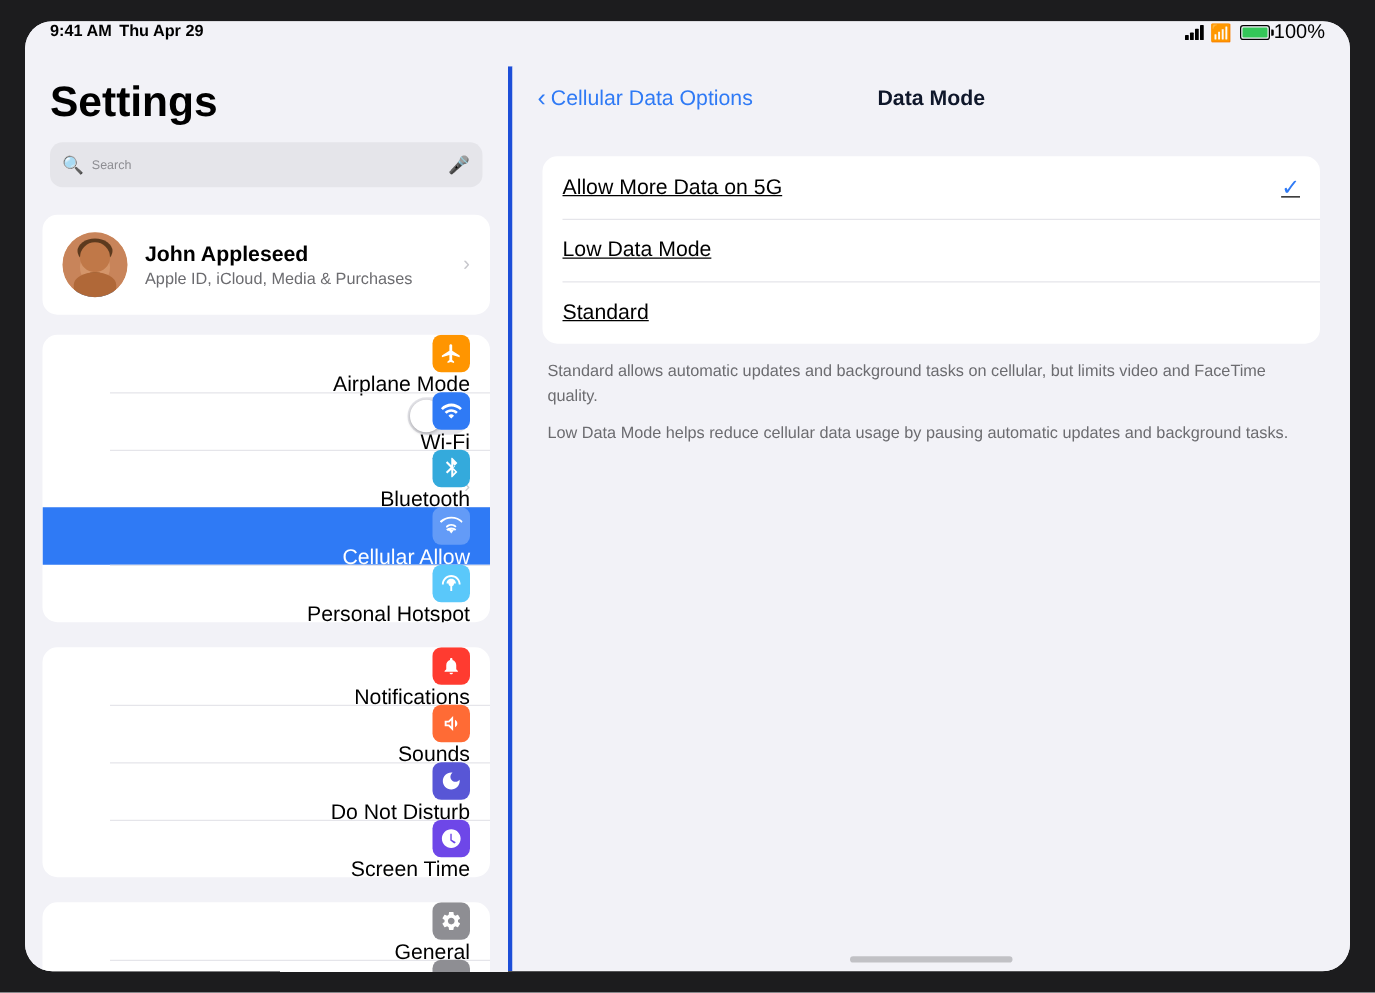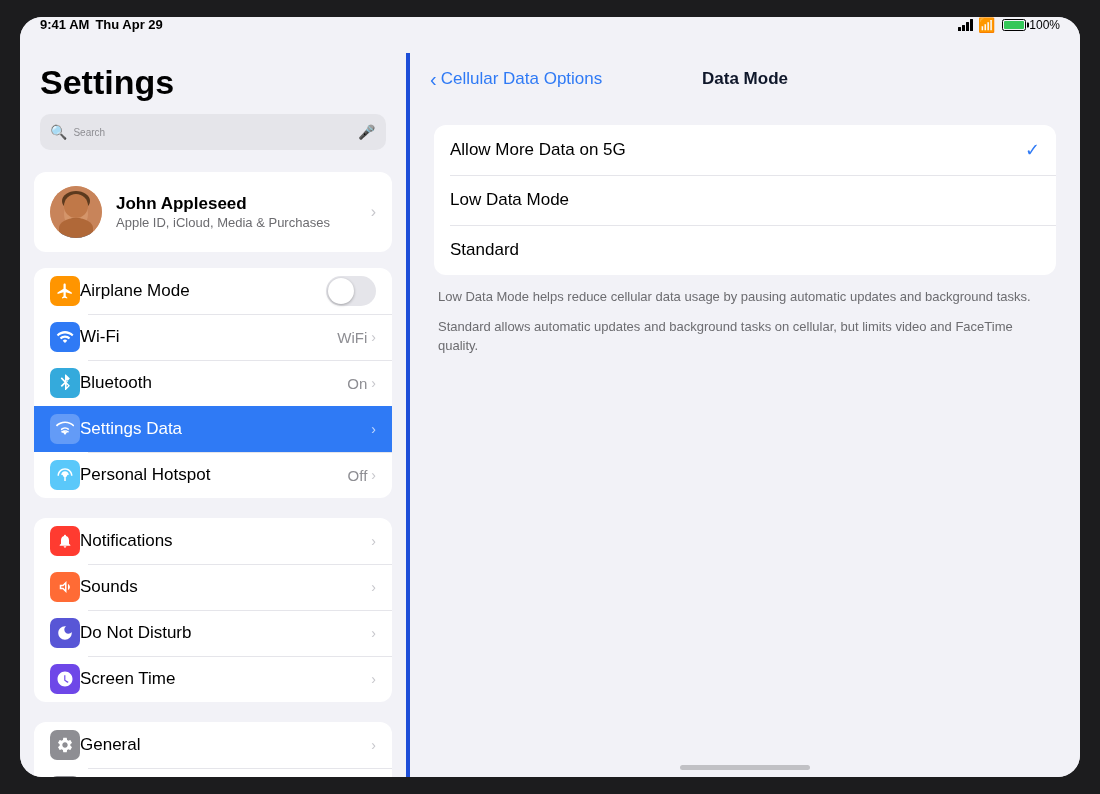--- a/index.html
+++ b/index.html
@@ -46,21 +46,21 @@
     .status-bar-right {
       display: flex;
       align-items: center;
       gap: 6px;
     }
 
     .battery-indicator {
       display: flex;
       align-items: center;
       gap: 3px;
-      font-size: 12px;
+      font-size: 16px;
       font-weight: 500;
       color: #000;
     }
 
     .battery-bar {
       width: 24px;
       height: 12px;
       border: 1.5px solid #000;
       border-radius: 2.5px;
       position: relative;
@@ -219,26 +219,27 @@
     }
 
     .settings-group {
       background: #fff;
       border-radius: 12px;
       overflow: hidden;
     }
 
     .settings-row {
       display: flex;
-      align-items: center;
+      align-items: flex-end;
       padding: 0 16px;
       height: 46px;
       gap: 0;
       position: relative;
       cursor: pointer;
+      flex-direction: column;
     }
 
     .settings-row:not(:last-child)::after {
       content: '';
       position: absolute;
       bottom: 0;
       left: 54px;
       right: 0;
       height: 0.5px;
       background: #e5e5ea;
@@ -348,20 +349,21 @@
     .detail-content {
       flex: 1;
       padding: 20px 24px;
     }
 
     .option-group {
       background: #fff;
       border-radius: 12px;
       overflow: hidden;
       margin-bottom: 12px;
+      text-decoration: underline;
     }
 
     .option-row {
       display: flex;
       align-items: center;
       padding: 0 16px;
       height: 50px;
       gap: 14px;
       cursor: pointer;
       position: relative;
@@ -542,21 +544,21 @@
             <span class="row-value">On</span>
             <span class="row-chevron">›</span>
           </div>
 
           <div class="settings-row active">
             <div class="row-icon" style="background:rgba(255,255,255,0.25);">
               <svg width="18" height="18" viewBox="0 0 24 24" fill="white" xmlns="http://www.w3.org/2000/svg">
                 <path d="M1.5 8.5c2.76-2.76 6.57-4.47 10.77-4.47s8.01 1.71 10.77 4.47l1.41-1.41C21.32 4.01 16.92 2.03 12 2.03s-9.32 1.98-12.45 5.06L1.5 8.5zm5.66 5.66C8.87 12.45 10.35 11.78 12 11.78s3.13.67 4.24 1.78l1.41-1.41C16.22 10.72 14.22 9.78 12 9.78s-4.22.94-5.65 2.37L7.16 14.16zm2.83 2.83c.78-.78 1.86-1.27 3.01-1.27 1.15 0 2.23.49 3.01 1.27l1.41-1.41C16.38 14.33 14.28 13.5 12 13.5s-4.38.83-5.42 2.08l1.41 1.41zM12 20l3-4H9l3 4z"></path>
               </svg>
             </div>
-            <span class="row-label">Settings Data</span>
+            <span class="row-label">Cellular Allow</span>
             <span class="row-chevron row-chevron-active">›</span>
           </div>
 
           <div class="settings-row">
             <div class="row-icon bg-teal">
               <svg width="18" height="18" viewBox="0 0 24 24" fill="white" xmlns="http://www.w3.org/2000/svg">
                 <path d="M15 12c0-1.65-1.35-3-3-3s-3 1.35-3 3c0 1.3.84 2.4 2 2.82V20h2v-5.18c1.16-.42 2-1.52 2-2.82zm-3-9C6.48 3 2 7.48 2 13h2c0-4.42 3.58-8 8-8s8 3.58 8 8h2c0-5.52-4.48-10-10-10zm0 4c-2.76 0-5 2.24-5 5h2c0-1.66 1.34-3 3-3s3 1.34 3 3h2c0-2.76-2.24-5-5-5z"></path>
               </svg>
             </div>
             <span class="row-label">Personal Hotspot</span>
@@ -660,22 +662,22 @@
             <span class="option-label">Low Data Mode</span>
           </div>
 
           <div class="option-row">
             <span class="option-label">Standard</span>
           </div>
 
         </div>
 
         <div class="description-block">
+          <div class="description-text">Standard allows automatic updates and background tasks on cellular, but limits video and FaceTime quality.</div>
           <div class="description-text">Low Data Mode helps reduce cellular data usage by pausing automatic updates and background tasks.</div>
-          <div class="description-text">Standard allows automatic updates and background tasks on cellular, but limits video and FaceTime quality.</div>
         </div>
       </div>
 
       <div class="home-indicator">
         <div class="home-bar"></div>
       </div>
     </div>
 
   </div>
 </div>

